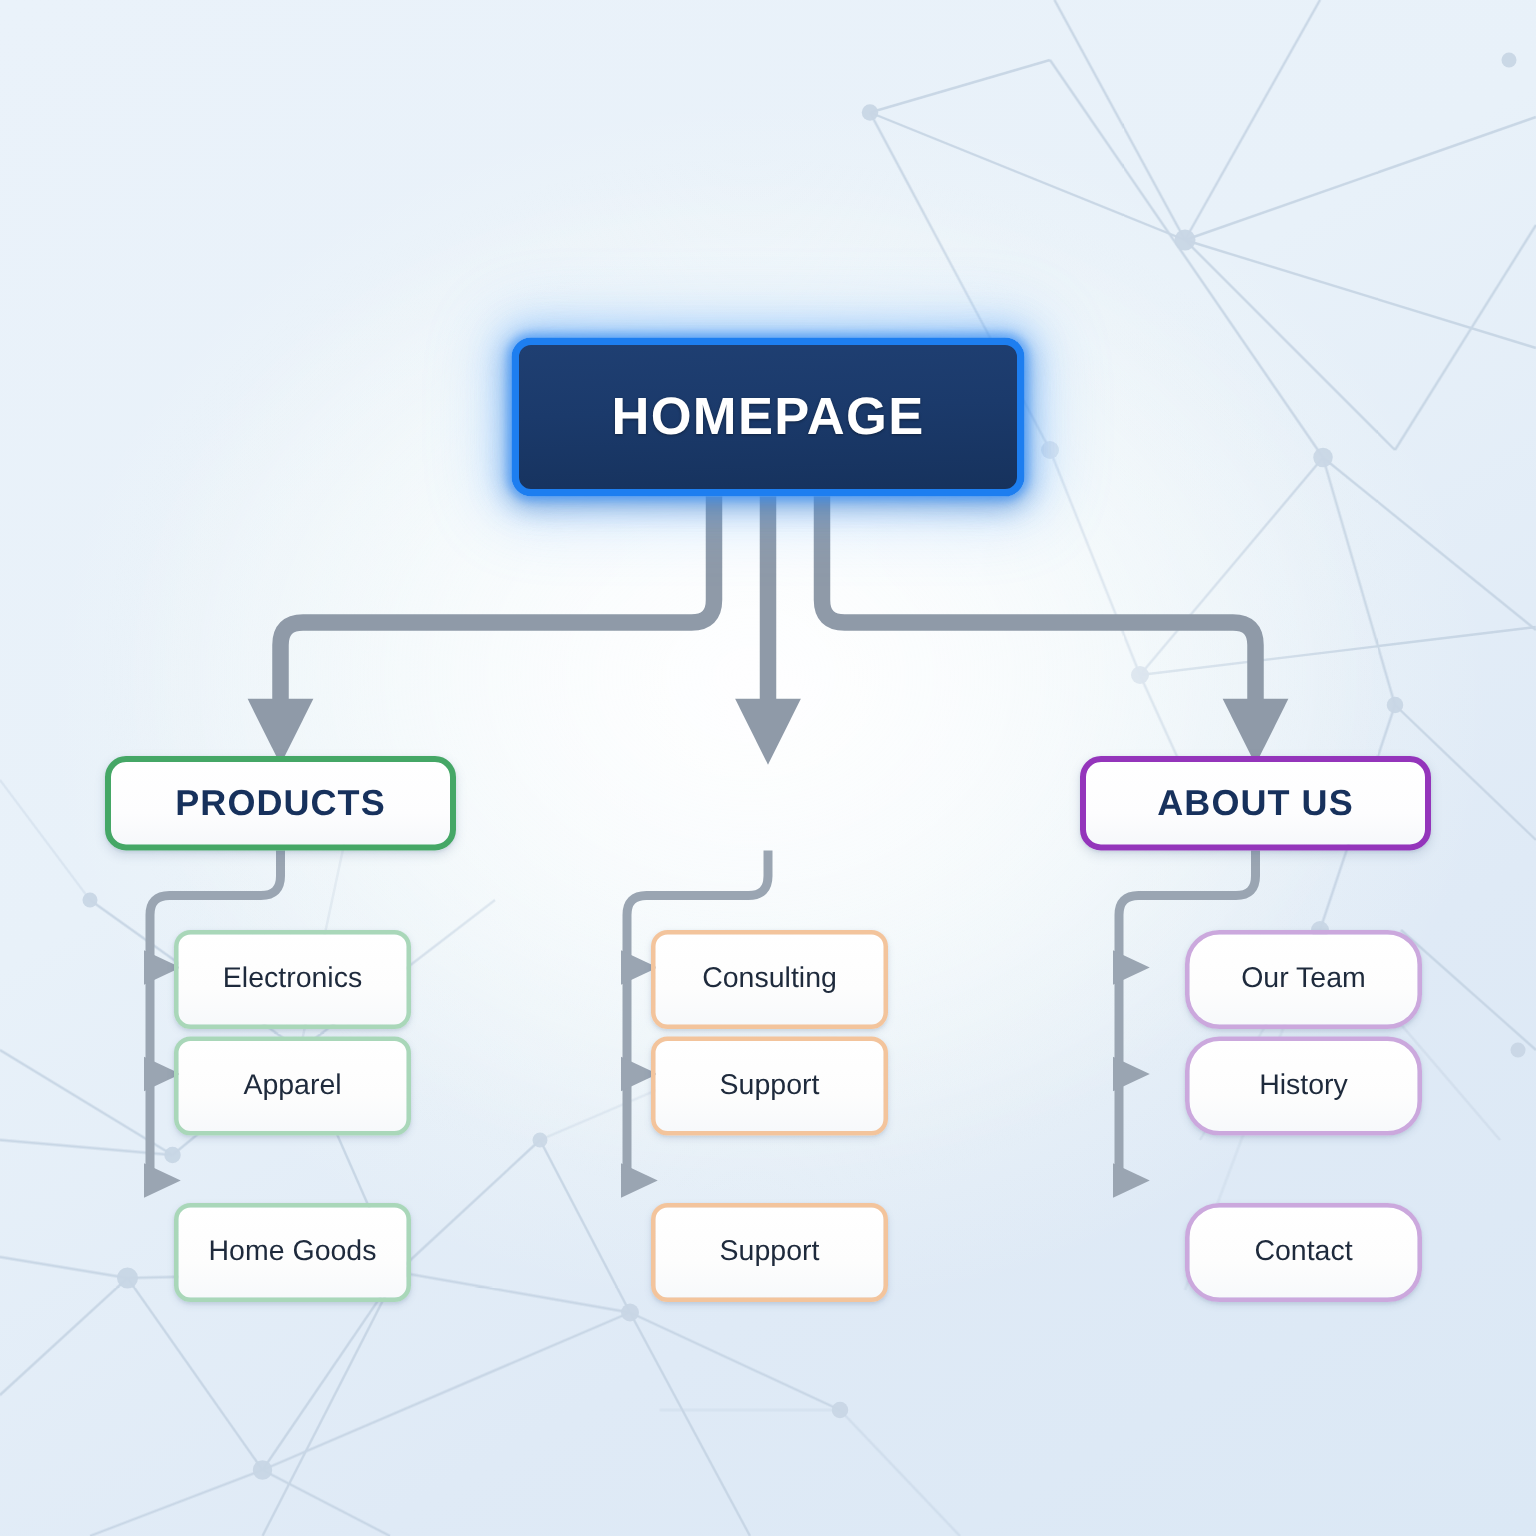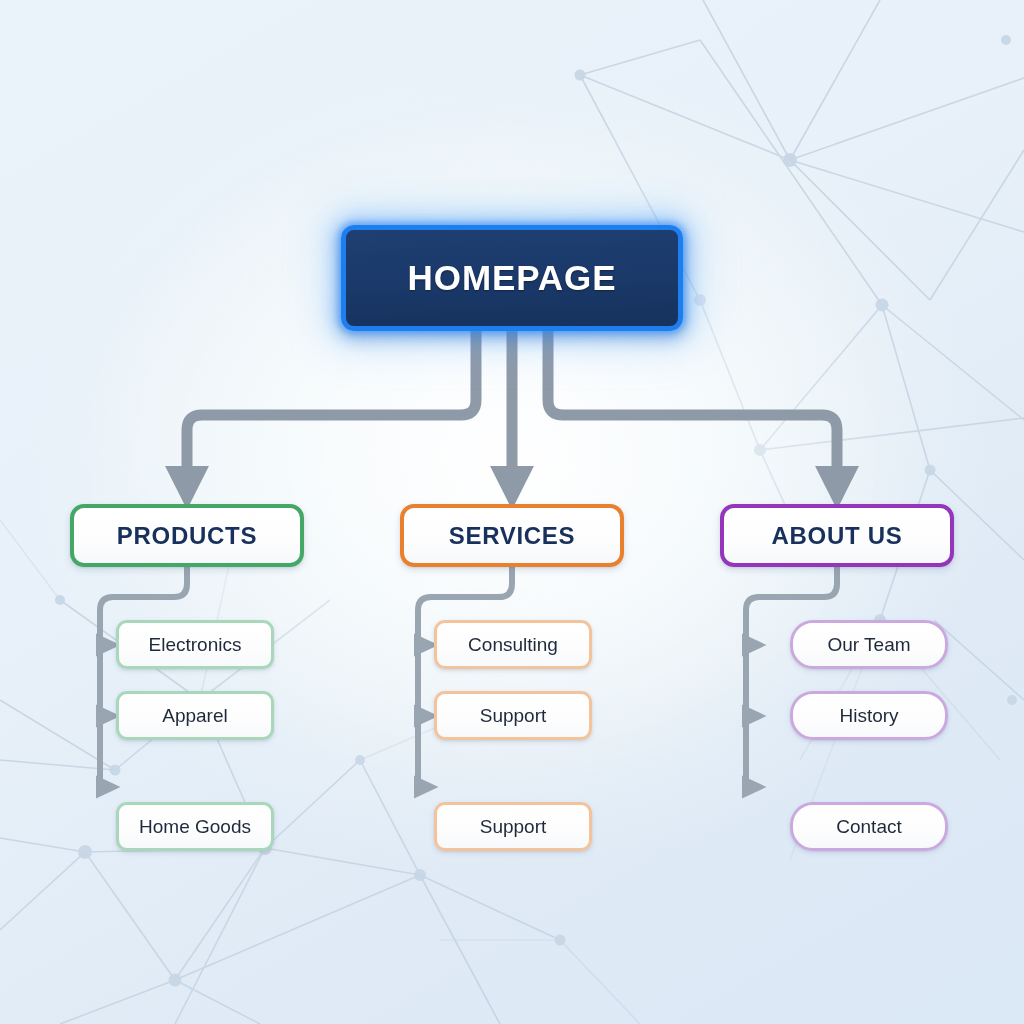--- a/index.html
+++ b/index.html
@@ -99,21 +99,21 @@
     letter-spacing: 0.7px;
   }
 
   #cat-products { left: 70px;  width: 234px; border-color: #45a766; }
   #cat-services { left: 400px; width: 224px; border-color: #e8802e; }
   #cat-about    { left: 720px; width: 234px; border-color: #9435bb; }
 
   
   .node-leaf {
     width: 158px;
-    height: 49px;
+    height: 66px;
     border-radius: 11px;
     border-style: solid;
     border-width: 3px;
     background: linear-gradient(180deg, #ffffff 0%, #fdfdfd 60%, #f7f9fb 100%);
     box-shadow: 0 2px 5px rgba(90,115,150,0.17), 0 1px 2px rgba(90,115,150,0.12);
   }
   .node-leaf .node-label {
     color: #1e2a3c;
     font-size: 19px;
     font-weight: normal;
@@ -247,23 +247,20 @@
   </svg>
 
   <div class="node node-root">
     <span class="node-label">HOMEPAGE</span>
   </div>
 
   <div class="node node-cat" id="cat-products">
     <span class="node-label">PRODUCTS</span>
   </div>
 
-  <div class="node node-cat" id="cat-services">
-    <span class="node-label">SERVICES</span>
-  </div>
 
   <div class="node node-cat" id="cat-about">
     <span class="node-label">ABOUT US</span>
   </div>
 
   <div class="col-products">
     <div class="node node-leaf leaf-r0">
       <span class="node-label">Electronics</span>
     </div>
     <div class="node node-leaf leaf-r1">

